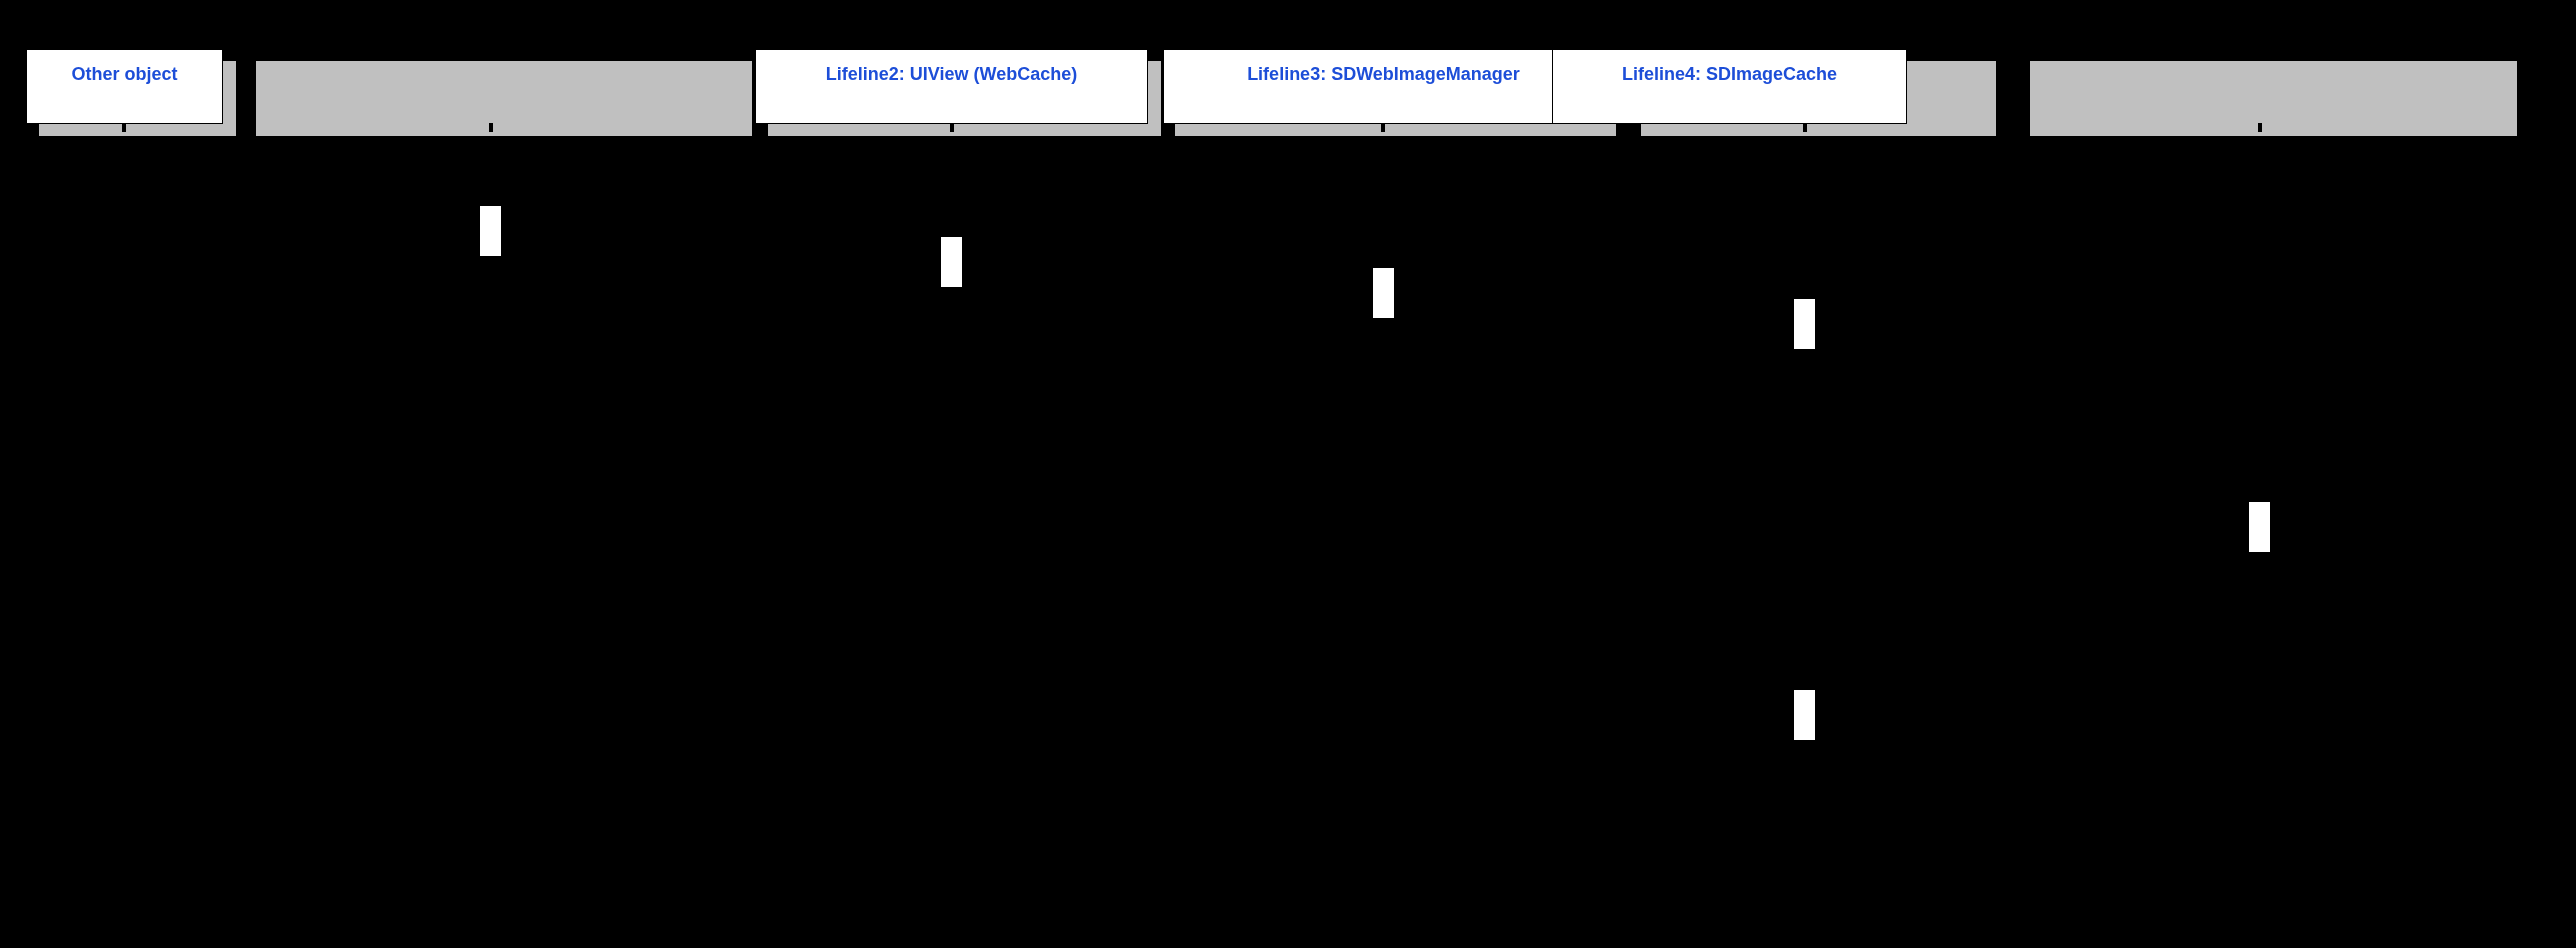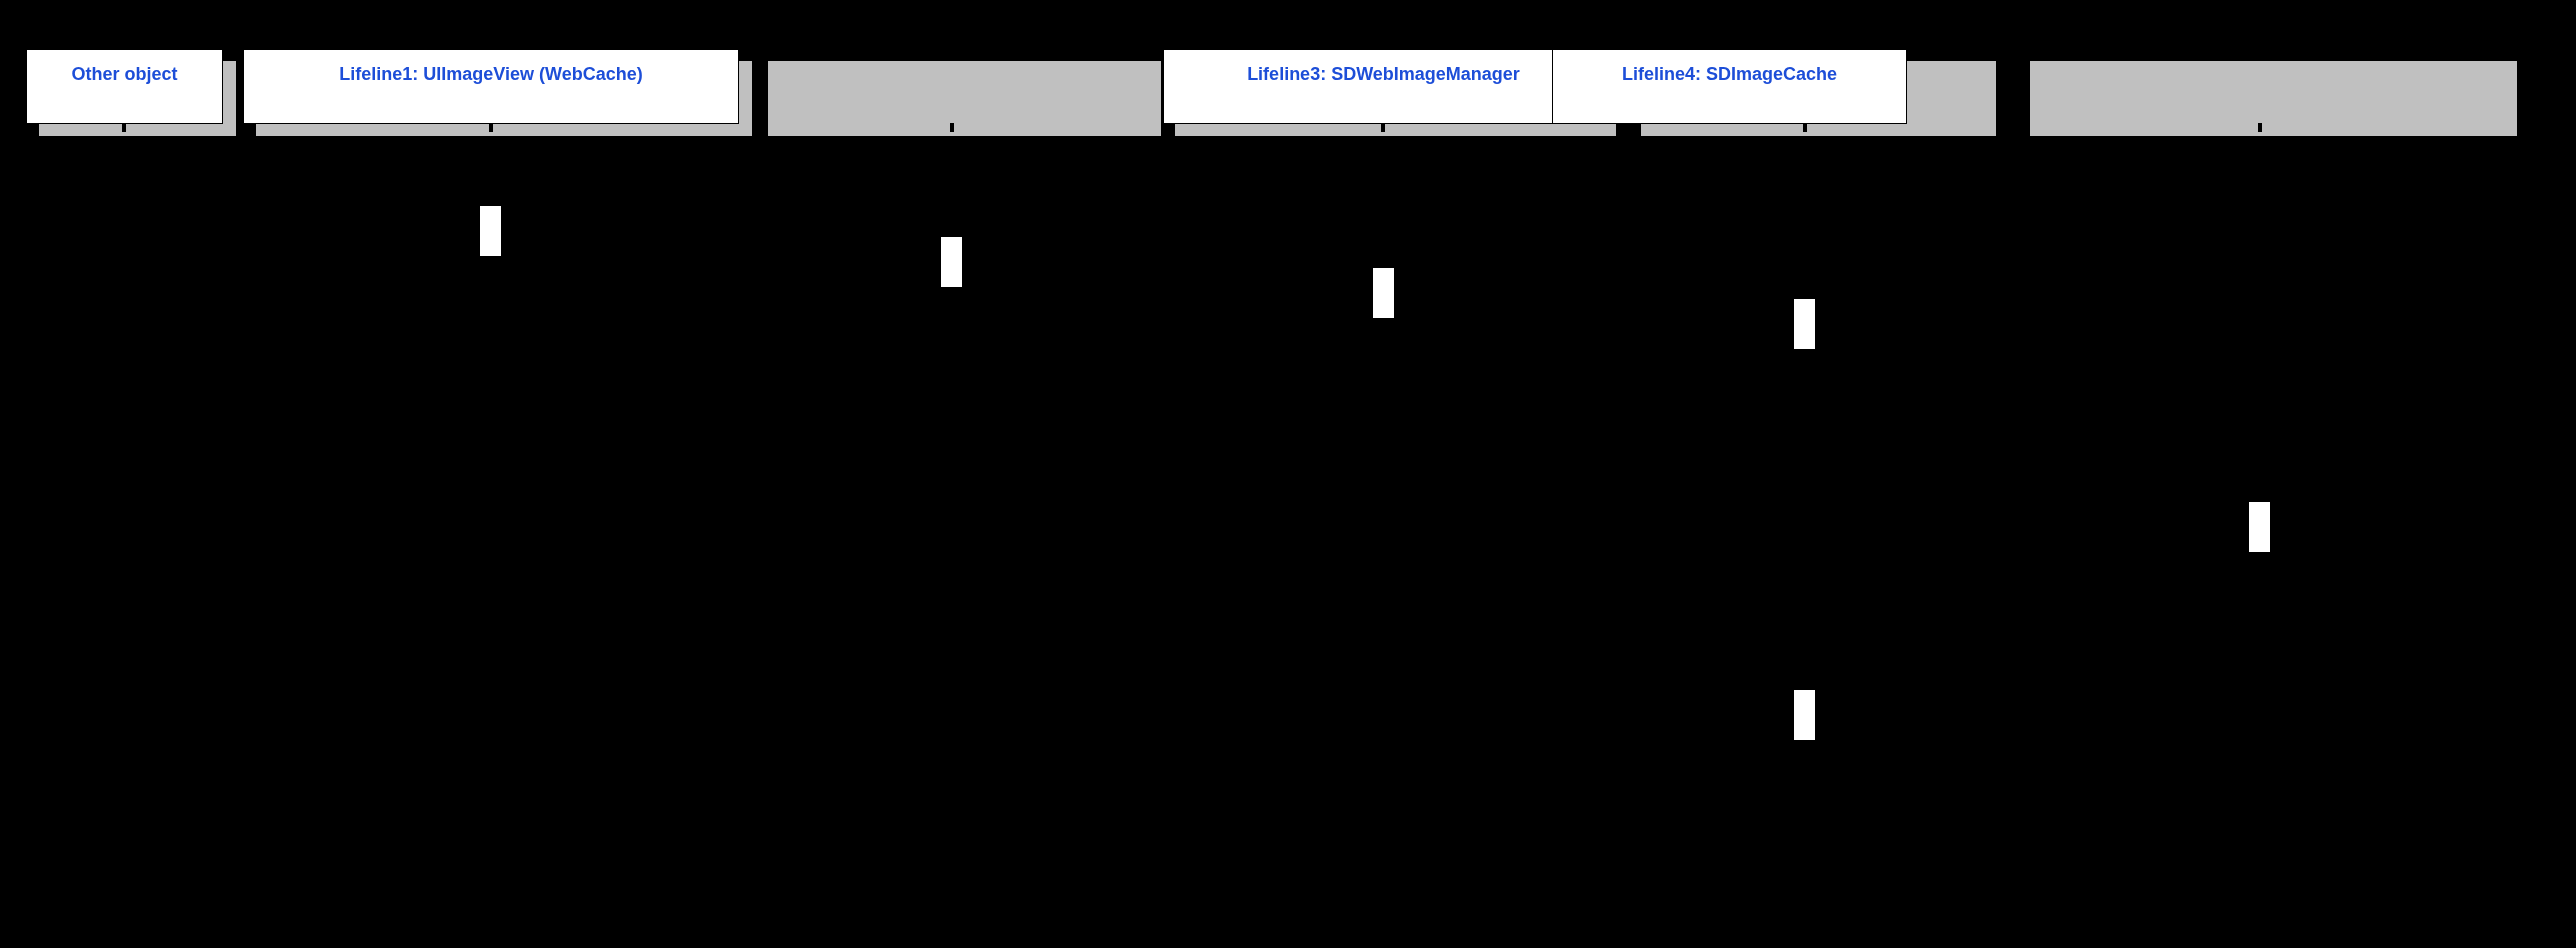--- a/index.html
+++ b/index.html
@@ -73,22 +73,22 @@
   <div class="head-shadow" style="left:39px;   width:197px;"></div>
   <div class="head-shadow" style="left:256px;  width:496px;"></div>
   <div class="head-shadow" style="left:768px;  width:393px;"></div>
   <div class="head-shadow" style="left:1175px; width:441px;"></div>
   <div class="head-shadow" style="left:1641px; width:355px;"></div>
   <div class="head-shadow" style="left:2030px; width:487px;"></div>
 
   <div class="head" style="left:26px;   width:197px;">
     <span class="head-label">Other object</span>
   </div>
-  <div class="head" style="left:243px;  width:496px;">
-    <span class="head-label">Lifeline1: UIImageView (WebCache)</span>
+  <div class="head" style="left:755px;  width:393px;">
+    <span class="head-label">Lifeline2: UIView (WebCache)</span>
   </div>
   <div class="head" style="left:1163px; width:441px;">
     <span class="head-label">Lifeline3: SDWebImageManager</span>
   </div>
   <div class="head" style="left:1552px; width:355px;">
     <span class="head-label">Lifeline4: SDImageCache</span>
   </div>
 
   <div class="lifeline-tick" style="left:122px;"></div>
   <div class="lifeline-tick" style="left:489px;"></div>

